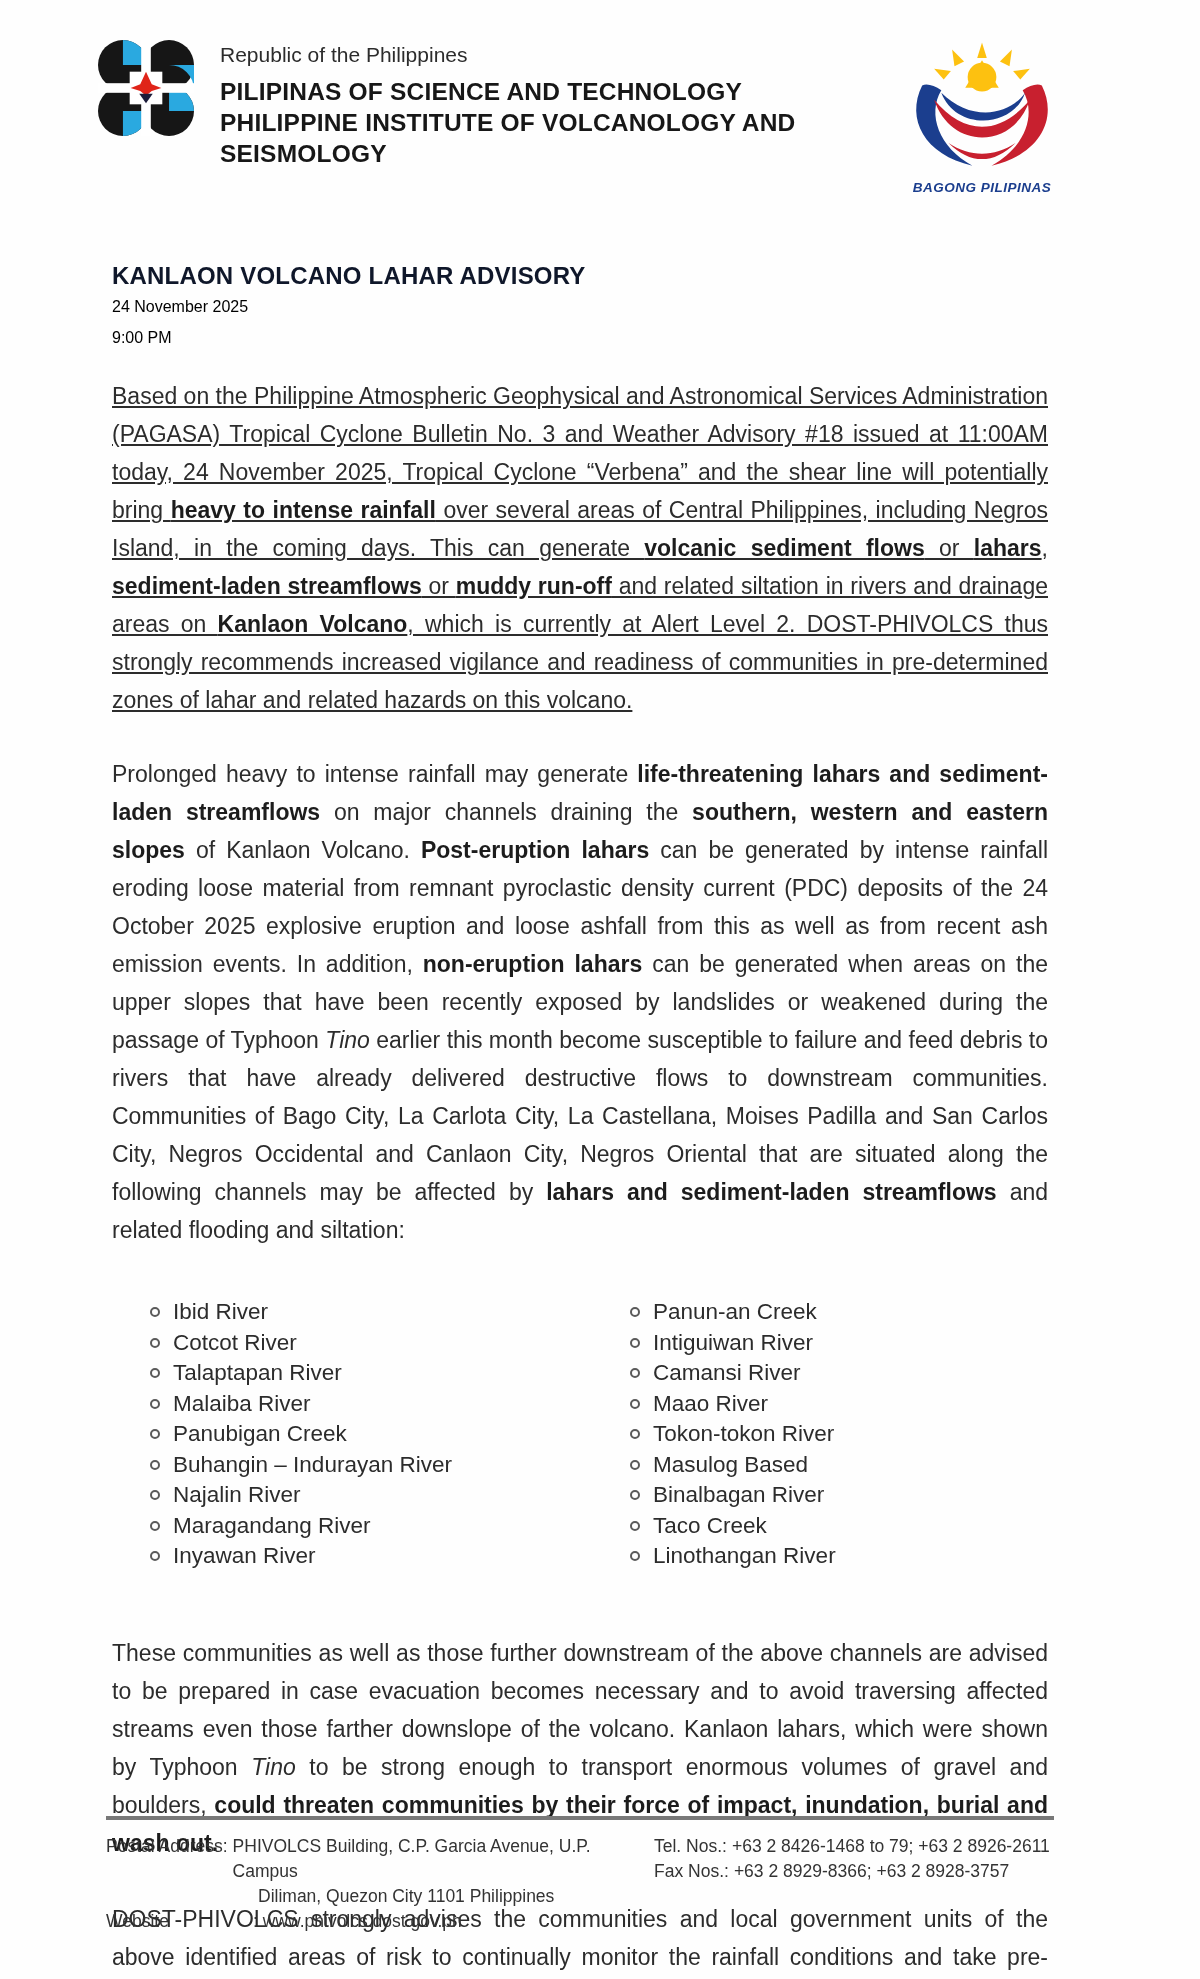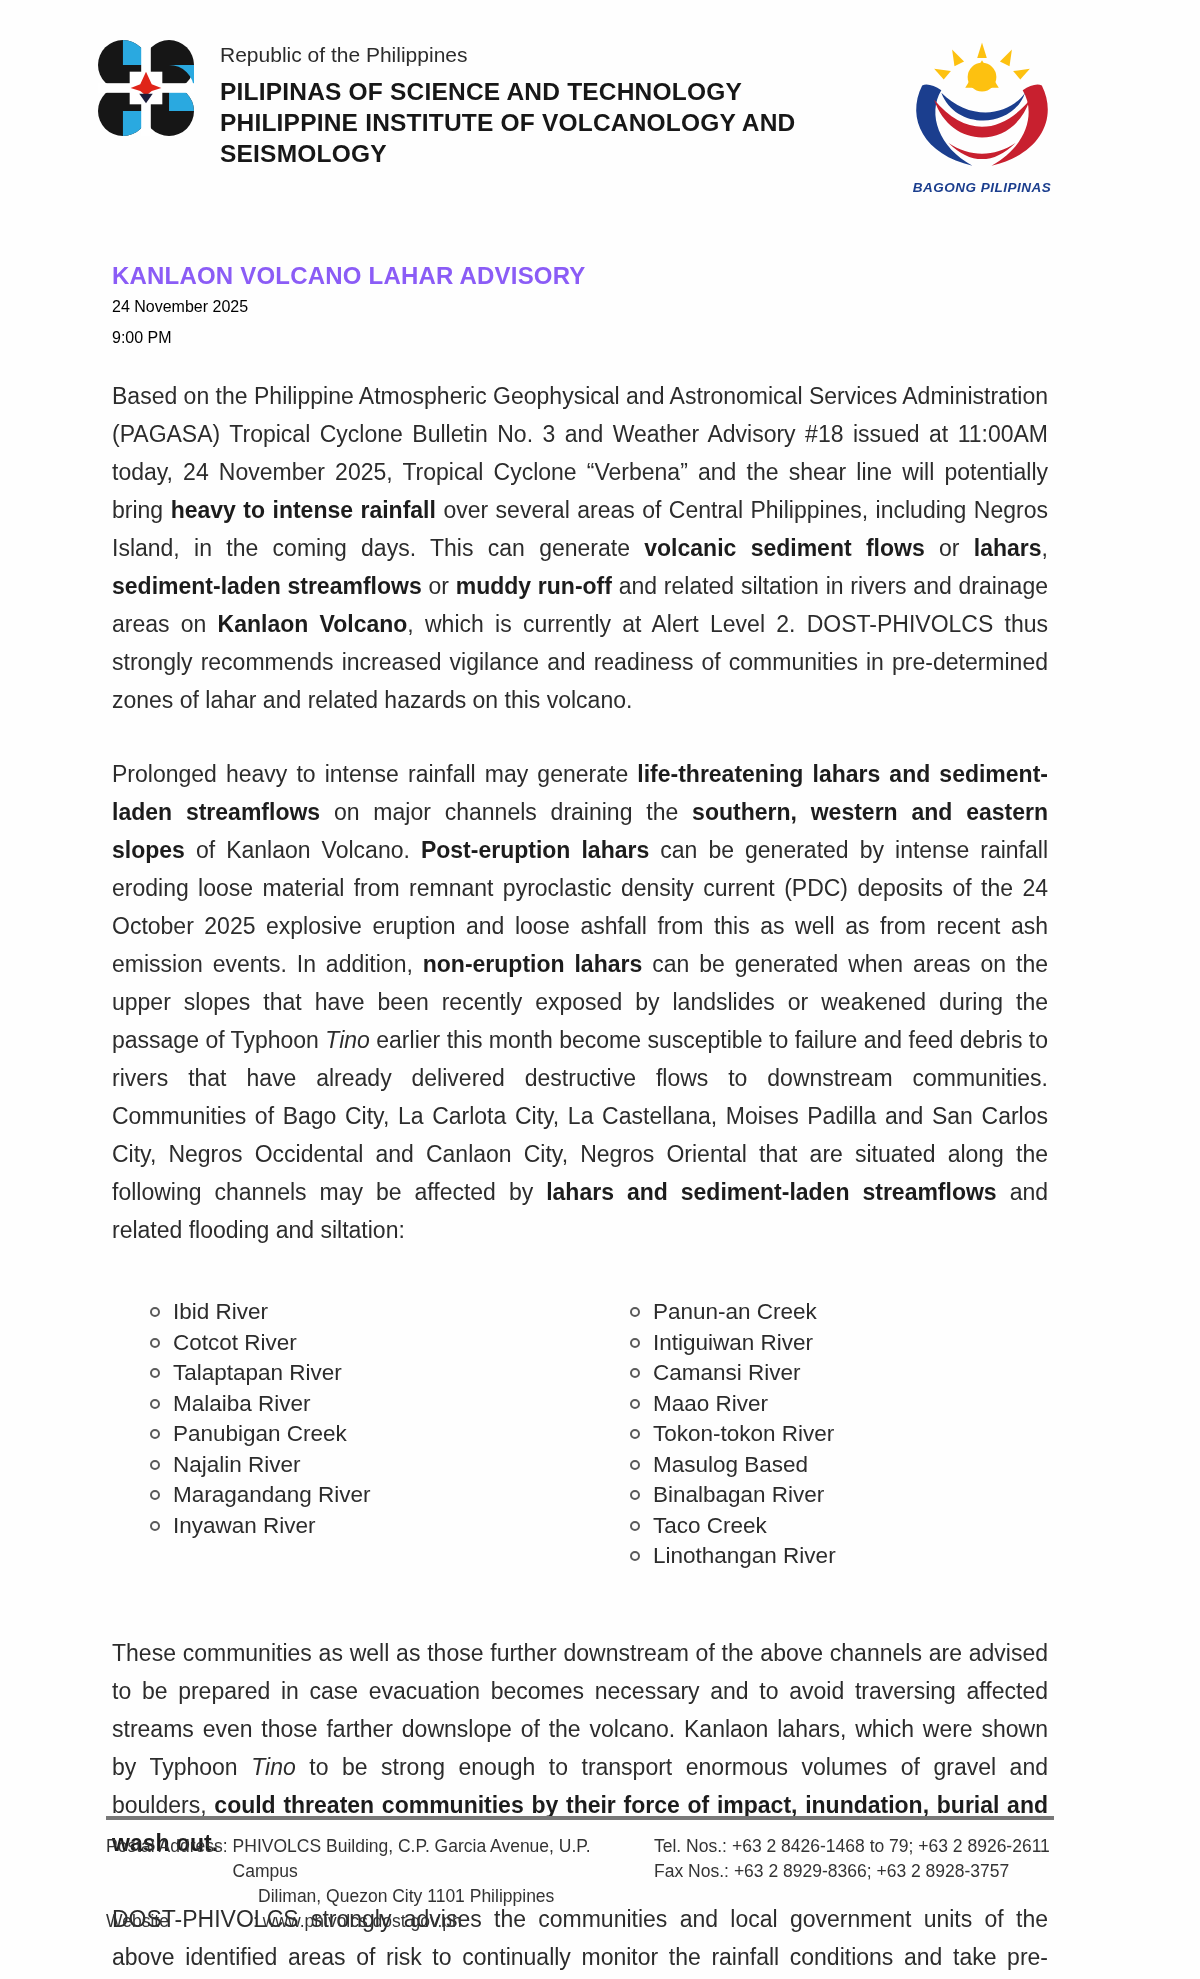--- a/index.html
+++ b/index.html
@@ -11,27 +11,27 @@
   .header{display:flex;align-items:flex-start;}
   .dost-logo{flex:0 0 auto;width:96px;height:100px;margin-left:-14px;}
   .agency-block{margin-left:26px;padding-top:4px;}
   .republic-line{font-size:21px;line-height:26px;margin-bottom:8px;color:#2c2c2c;}
   .agency-line{font-size:24.5px;font-weight:700;line-height:31px;color:#171717;letter-spacing:.2px;}
   .bagong{margin-left:auto;margin-right:-18px;text-align:center;padding-top:2px;}
   .bagong-label{font-size:13.5px;font-weight:700;font-style:italic;color:#1b3e8e;letter-spacing:.5px;margin-top:2px;text-align:center;}
 
   
   .title-block{margin-top:66px;}
-  .doc-title{font-size:24px;font-weight:700;line-height:30px;color:#8b5cf6;letter-spacing:.2px;}
+  .doc-title{font-size:24px;font-weight:700;line-height:30px;color:#0f172a;letter-spacing:.2px;}
   .doc-meta{font-size:16px;line-height:31px;color:#000000;}
 
   
   .body-p{font-size:23px;line-height:38px;text-align:justify;margin:0;color:#2c2c2c;}
   .body-p b{color:#1c1c1c;}
-  .p1{margin-top:24px;}
+  .p1{margin-top:24px;text-decoration:underline;}
   .p2{margin-top:36px;}
   .p3{margin-top:62px;}
   .p4{margin-top:38px;}
 
   
   .rivers{display:flex;margin-top:48px;padding-left:38px;}
   .rivers-col{font-size:22.5px;color:#2c2c2c;}
   .rivers-col.left{width:480px;}
   .river-item{display:flex;align-items:center;height:30.5px;}
   .bullet{flex:0 0 auto;width:10px;height:10px;border:2px solid #5a5a5a;border-radius:50%;
@@ -124,20 +124,24 @@
         <div class="river-item">
           <span class="bullet"></span>
           <span>Malaiba River</span>
         </div>
         <div class="river-item">
           <span class="bullet"></span>
           <span>Panubigan Creek</span>
         </div>
         <div class="river-item">
           <span class="bullet"></span>
+          <span>Buhangin – Indurayan River</span>
+        </div>
+        <div class="river-item">
+          <span class="bullet"></span>
           <span>Najalin River</span>
         </div>
         <div class="river-item">
           <span class="bullet"></span>
           <span>Maragandang River</span>
         </div>
         <div class="river-item">
           <span class="bullet"></span>
           <span>Inyawan River</span>
         </div>

